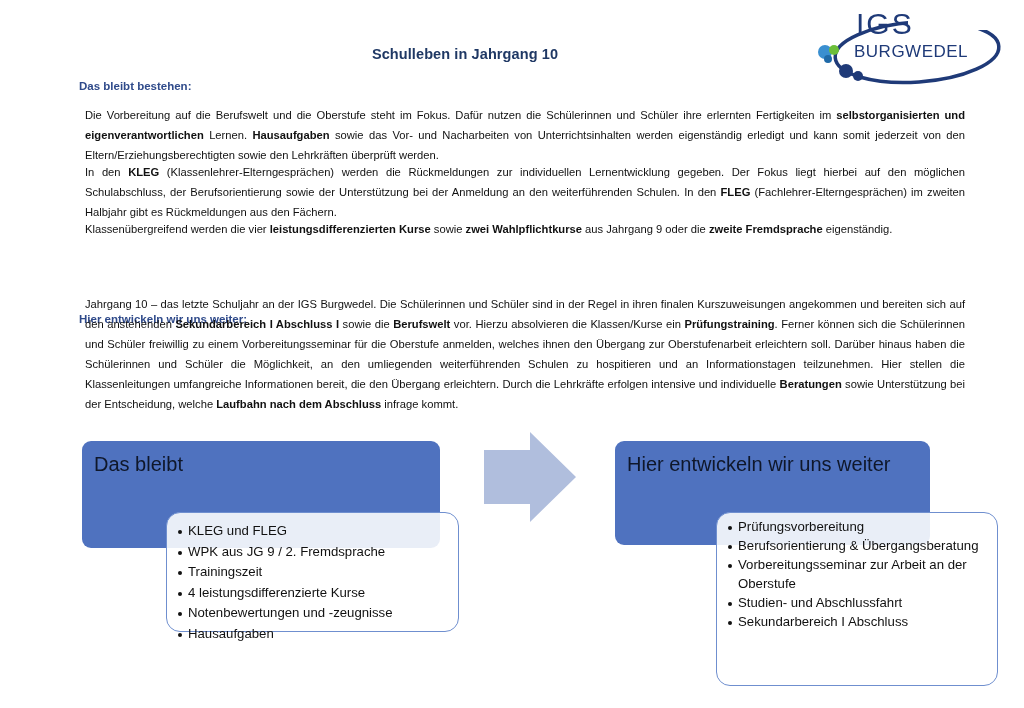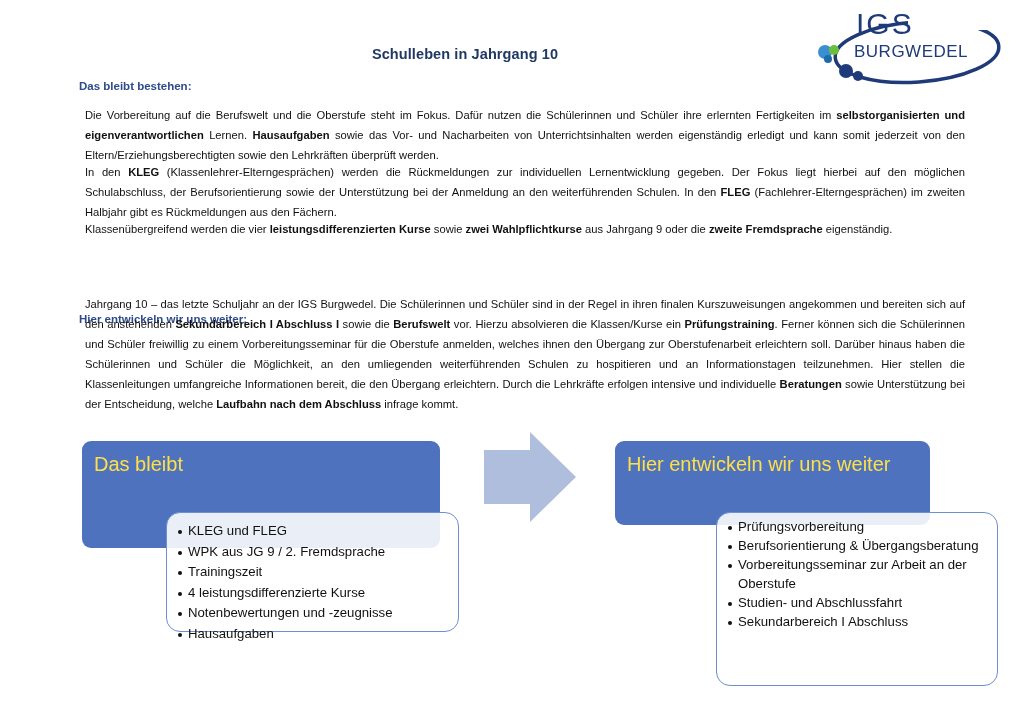--- a/index.html
+++ b/index.html
@@ -19,21 +19,21 @@
 
   .para {
     position: absolute; left: 85px; width: 880px;
     font-size: 11.2px; line-height: 20px; color: #111;
     text-align: justify;
   }
   .para b { font-weight: bold; }
 
   
   .dbox {
-    position: absolute; background: #4f72bf; border-radius: 9px; color: #fde047;
+    position: absolute; background: #4f72bf; border-radius: 9px; color: #0f172a;
     font-size: 20px; line-height: 27px; padding: 10px 12px;
   }
   .lbox {
     position: absolute; background: rgba(255,255,255,0.88); border: 1.5px solid #6f8fcf;
     border-radius: 14px; padding: 8px 10px;
     font-size: 13.2px; line-height: 20.6px; color: #111;
   }
   .lbox ul { list-style: none; }
   .lbox li { position: relative; padding-left: 11px; }
   .lbox li::before {
@@ -90,21 +90,21 @@
     <li>4 leistungsdifferenzierte Kurse</li>
     <li>Notenbewertungen und -zeugnisse</li>
     <li>Hausaufgaben</li>
   </ul>
 </div>
 
 <svg class="arrow" viewBox="0 0 92 90">
   <polygon points="0,18 46,18 46,0 92,45 46,90 46,72 0,72" fill="#b0bedd"></polygon>
 </svg>
 
-<div class="dbox" style="left:615px; top:441px; width:315px; height:84px;">
+<div class="dbox" style="left:615px; top:441px; width:315px; height:104px;">
   <span>Hier entwickeln wir uns weiter</span>
 </div>
 <div class="lbox" style="left:716px; top:512px; width:282px; height:174px; padding-top:4px;">
   <ul style="line-height:19px;">
     <li>Prüfungsvorbereitung</li>
     <li>Berufsorientierung &amp; Übergangsberatung</li>
     <li>Vorbereitungsseminar zur Arbeit an der Oberstufe</li>
     <li>Studien- und Abschlussfahrt</li>
     <li>Sekundarbereich I Abschluss</li>
   </ul>

